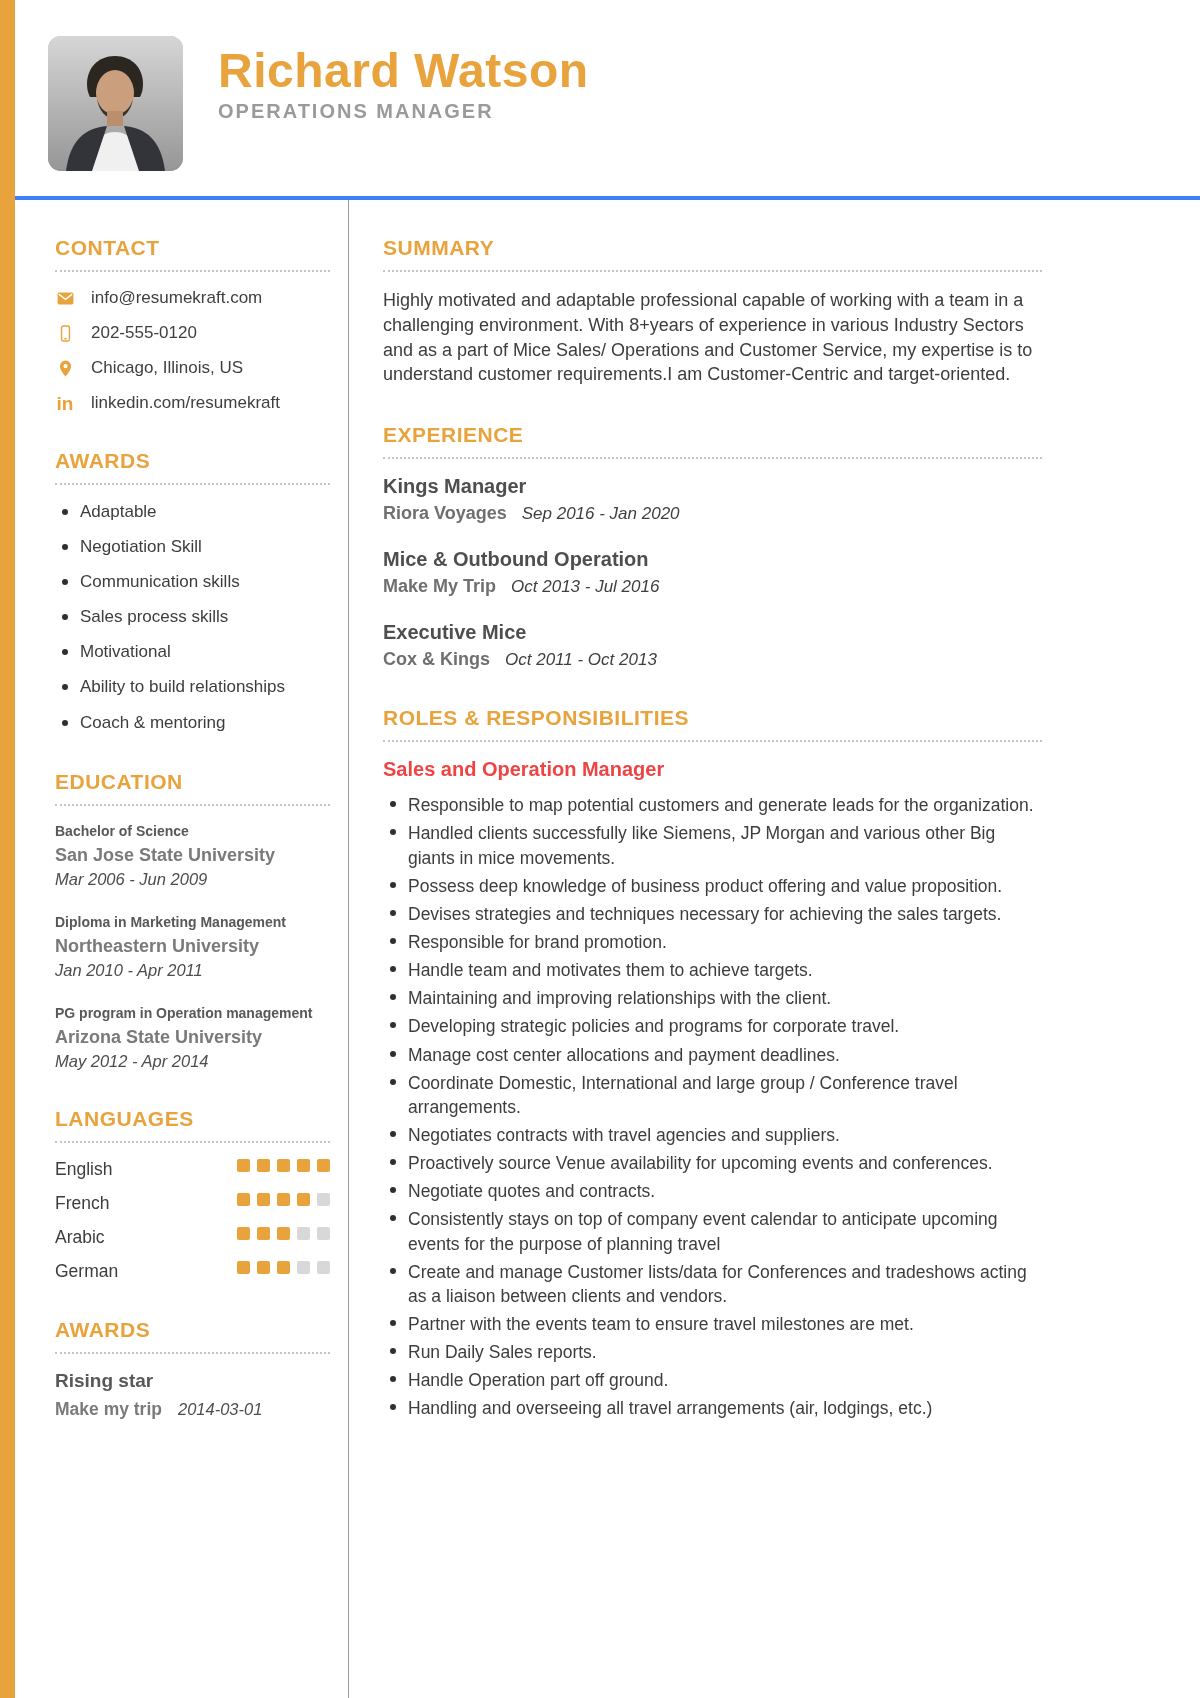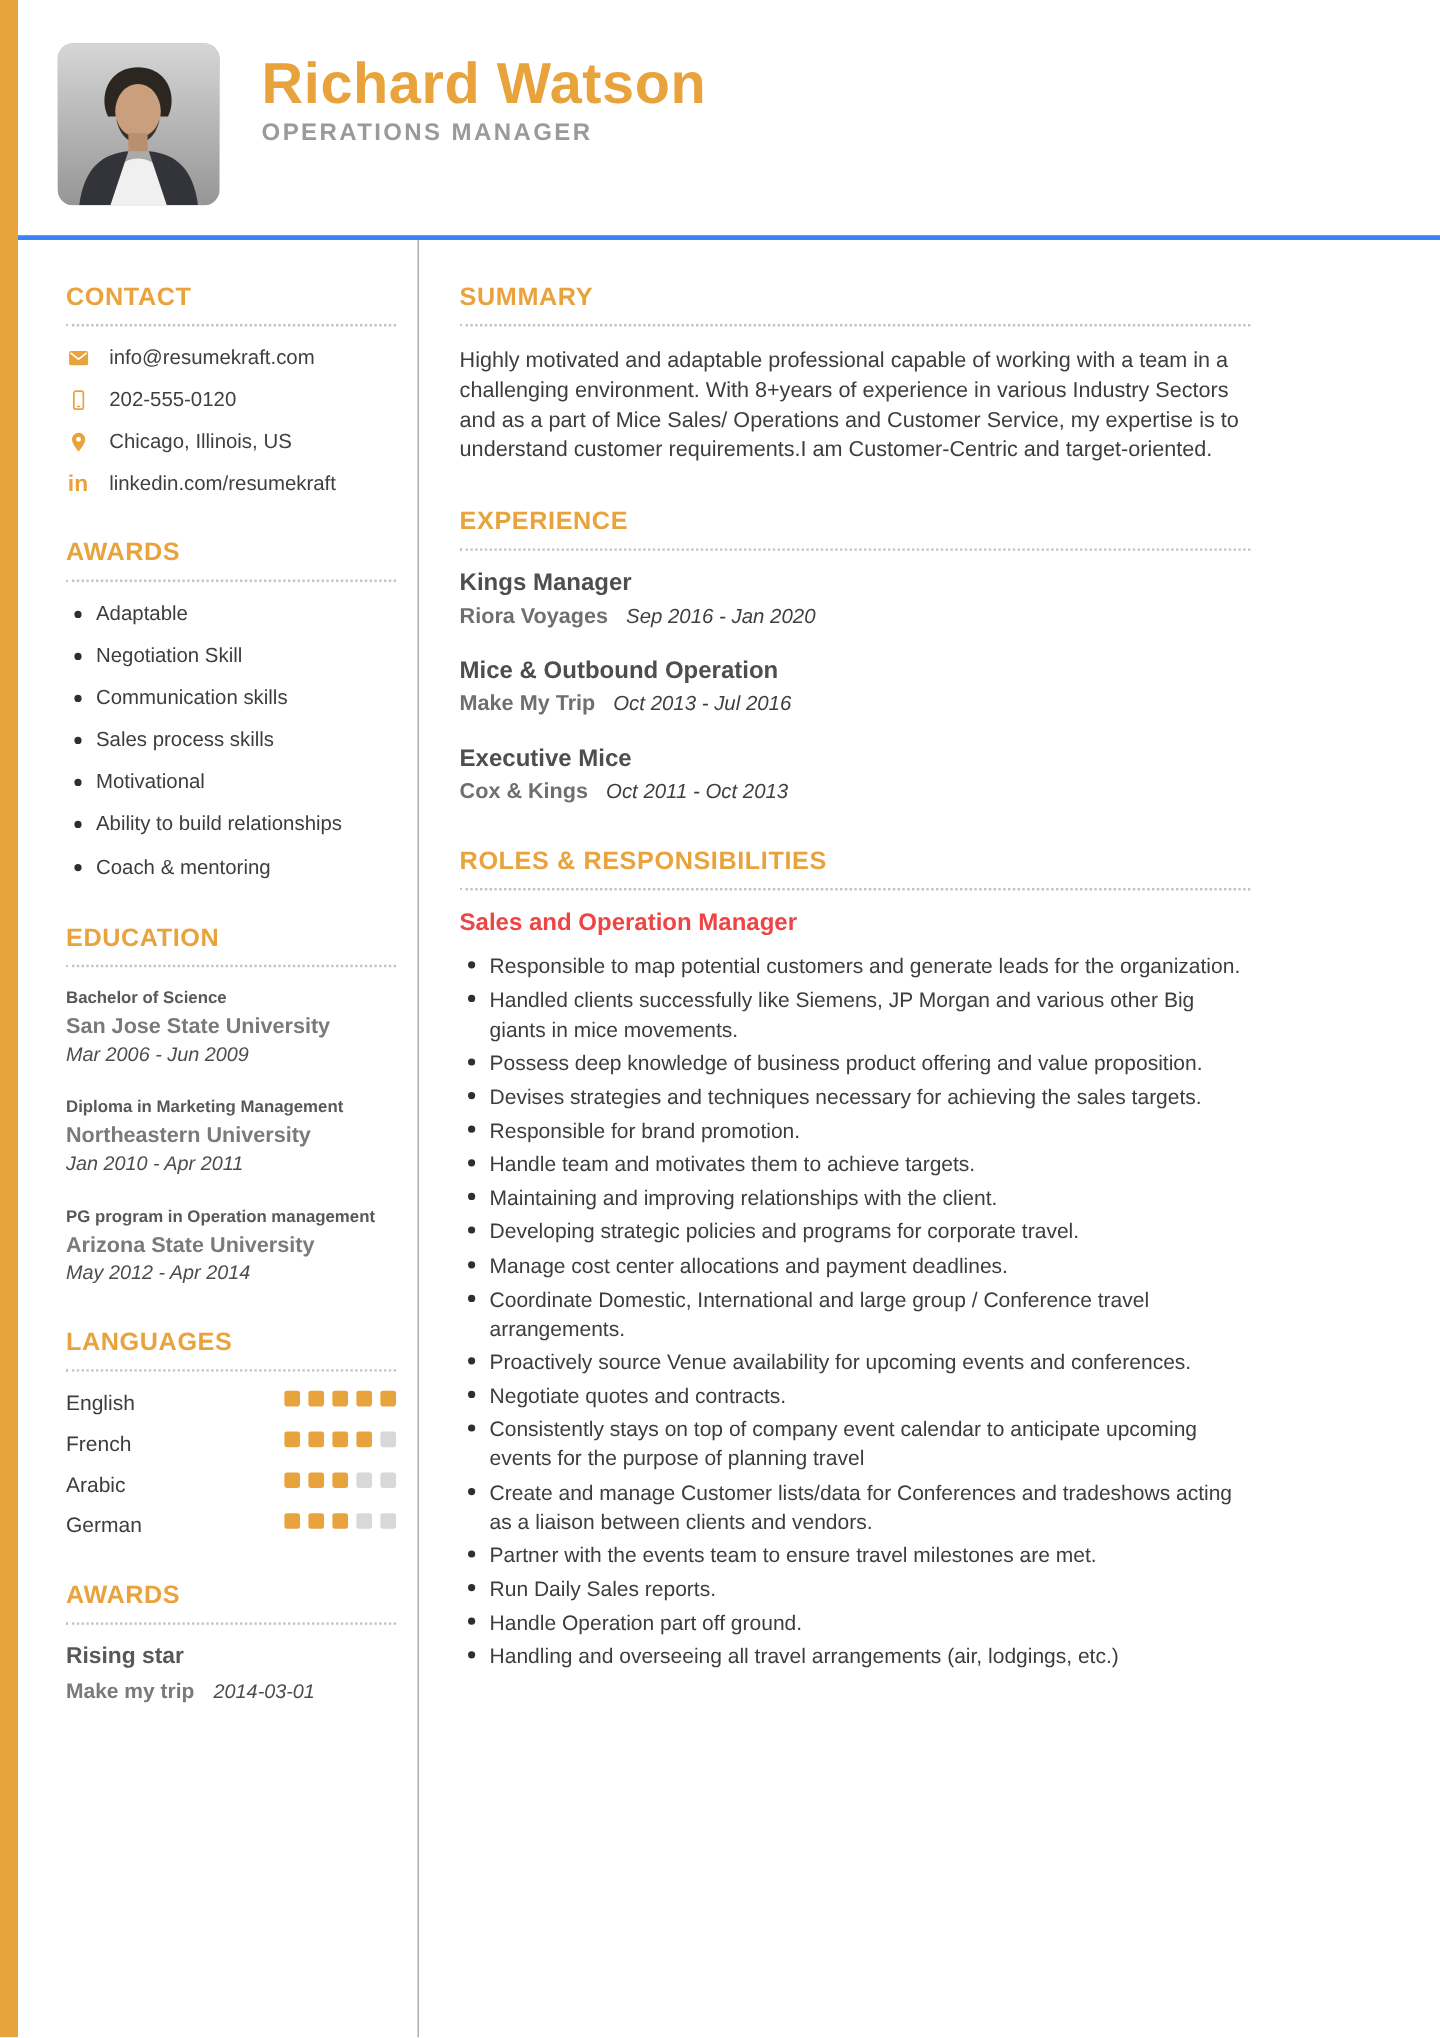--- a/index.html
+++ b/index.html
@@ -331,20 +331,21 @@
             <li class="dot-item">Responsible to map potential customers and generate leads for the organization.</li>
             <li class="dot-item">Handled clients successfully like Siemens, JP Morgan and various other Big giants in mice movements.</li>
             <li class="dot-item">Possess deep knowledge of business product offering and value proposition.</li>
             <li class="dot-item">Devises strategies and techniques necessary for achieving the sales targets.</li>
             <li class="dot-item">Responsible for brand promotion.</li>
             <li class="dot-item">Handle team and motivates them to achieve targets.</li>
             <li class="dot-item">Maintaining and improving relationships with the client.</li>
             <li class="dot-item">Developing strategic policies and programs for corporate travel.</li>
             <li class="dot-item">Manage cost center allocations and payment deadlines.</li>
             <li class="dot-item">Coordinate Domestic, International and large group / Conference travel arrangements.</li>
+            <li class="dot-item">Negotiates contracts with travel agencies and suppliers.</li>
             <li class="dot-item">Proactively source Venue availability for upcoming events and conferences.</li>
             <li class="dot-item">Negotiate quotes and contracts.</li>
             <li class="dot-item">Consistently stays on top of company event calendar to anticipate upcoming events for the purpose of planning travel</li>
             <li class="dot-item">Create and manage Customer lists/data for Conferences and tradeshows acting as a liaison between clients and vendors.</li>
             <li class="dot-item">Partner with the events team to ensure travel milestones are met.</li>
             <li class="dot-item">Run Daily Sales reports.</li>
             <li class="dot-item">Handle Operation part off ground.</li>
             <li class="dot-item">Handling and overseeing all travel arrangements (air, lodgings, etc.)</li>
           </ul>
       </section>

